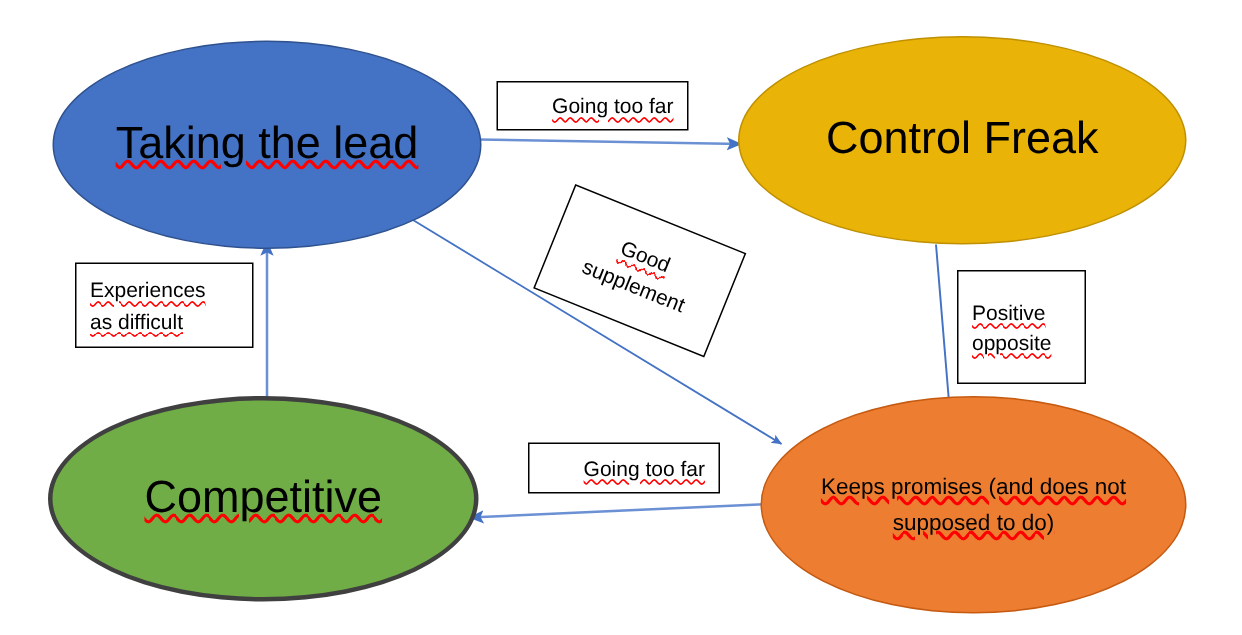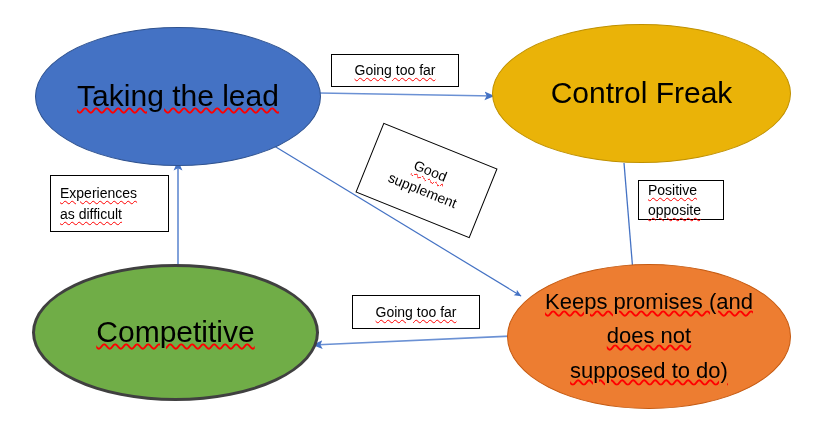--- a/index.html
+++ b/index.html
@@ -27,35 +27,35 @@
   #node-control-freak{left:492px;top:24px;width:299px;height:139px;
     background:#eab308;border:1px solid #bf9000;}
   #node-control-freak .label{font-size:30px;}
 
   #node-competitive{left:32px;top:264px;width:287px;height:137px;
     background:#70AD47;border:3px solid #404040;}
   #node-competitive .label{font-size:30px;}
 
   #node-keeps-promises{left:507px;top:264px;width:284px;height:145px;
     background:#ED7D31;border:1px solid #c55a11;}
-  #node-keeps-promises .label{font-size:22px;line-height:1.55;}
+  #node-keeps-promises .label{font-size:15px;line-height:1.55;}
 
   .tag{
     position:absolute;background:#ffffff;border:1.2px solid #000000;
     box-sizing:border-box;display:flex;flex-direction:column;
     justify-content:center;color:#000;font-size:14px;line-height:1.45;
   }
   .tag .line{padding:0 9px;white-space:nowrap;}
-  .tag.center .line{text-align:center;}
+  .tag.center .line{text-align:right;}
   .tag.left .line{text-align:left;}
 
   #tag-going-too-far-top{left:331px;top:54px;width:128px;height:33px;}
   #tag-going-too-far-bottom{left:352px;top:295px;width:128px;height:34px;}
   #tag-experiences-as-difficult{left:50px;top:175px;width:119px;height:57px;}
-  #tag-positive-opposite{left:638px;top:180px;width:86px;height:40px;}
+  #tag-positive-opposite{left:638px;top:180px;width:86px;height:76px;}
 
   #tag-good-supplement{
     left:365px;top:143px;width:123px;height:75px;
     transform:rotate(22deg);transform-origin:50% 50%;
   }
   #tag-good-supplement .line{text-align:center;}
 
   
   .sq{
     position:relative;

